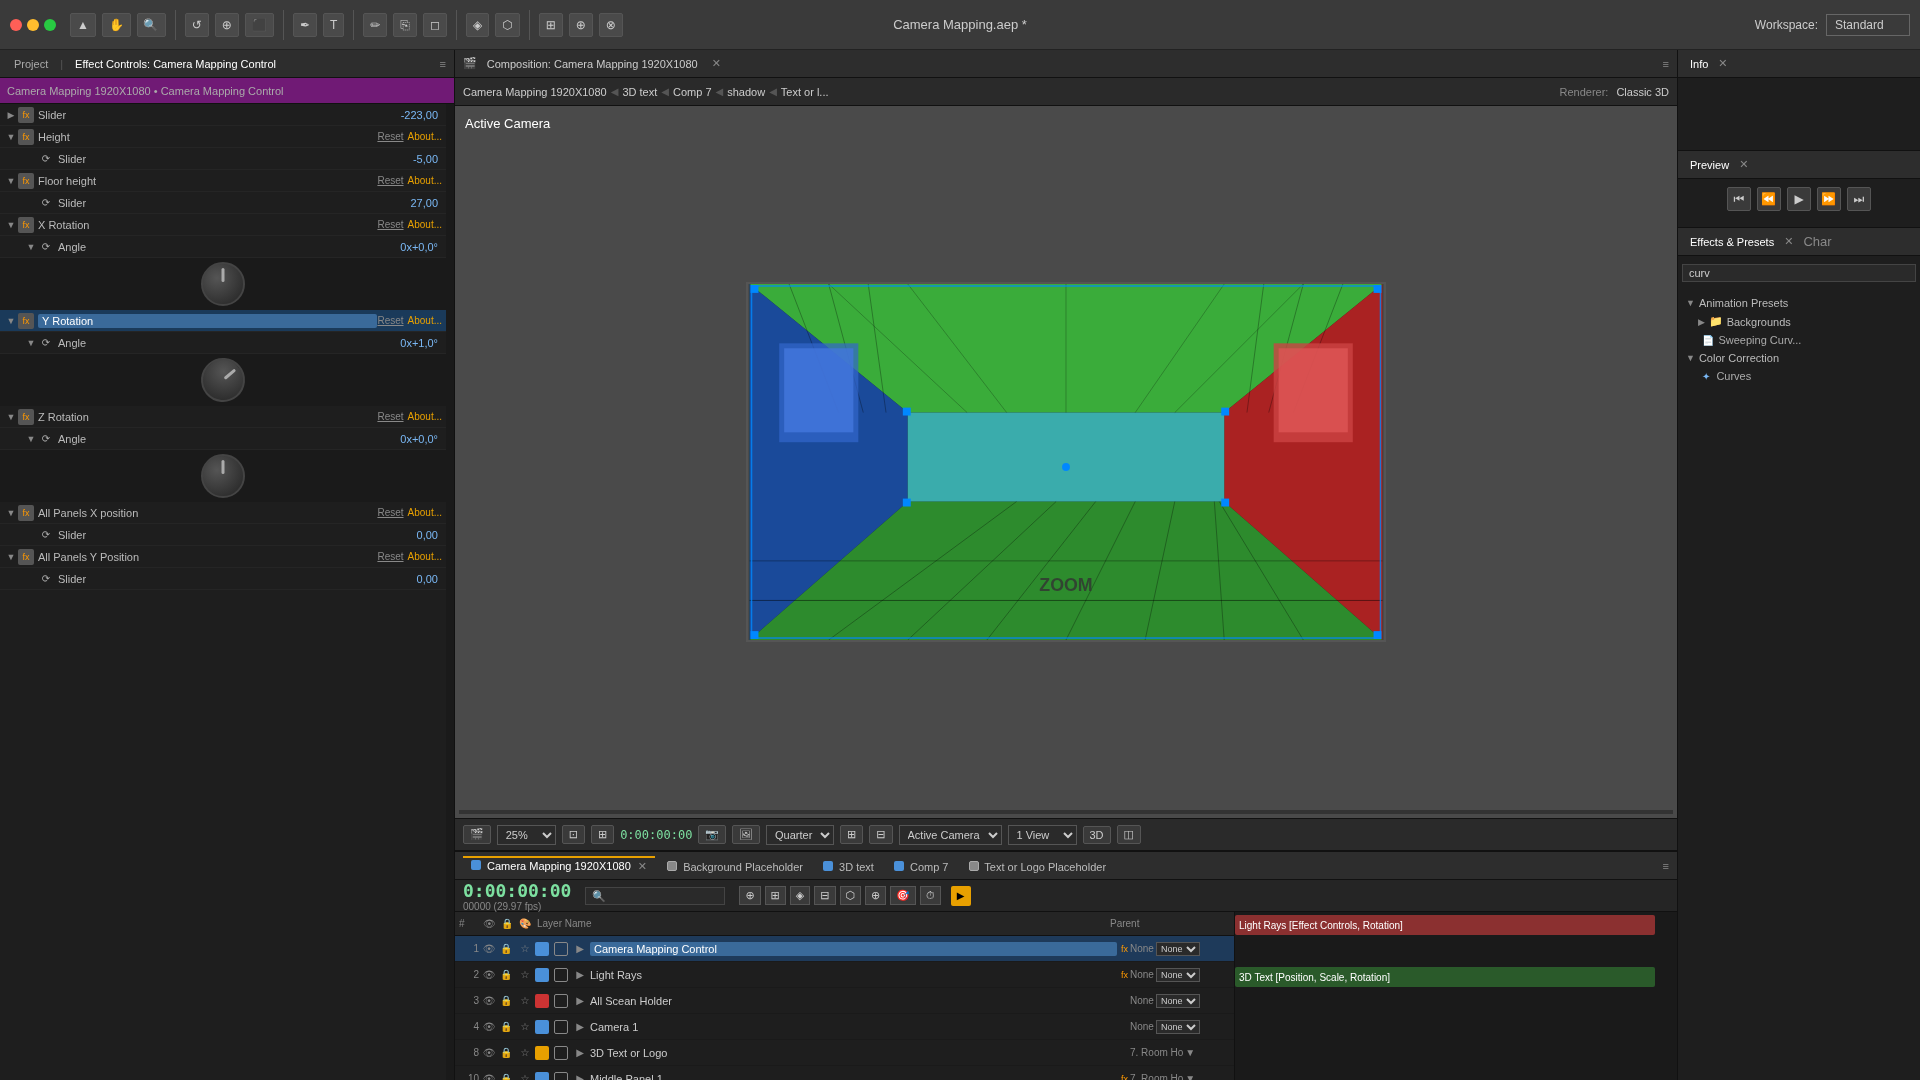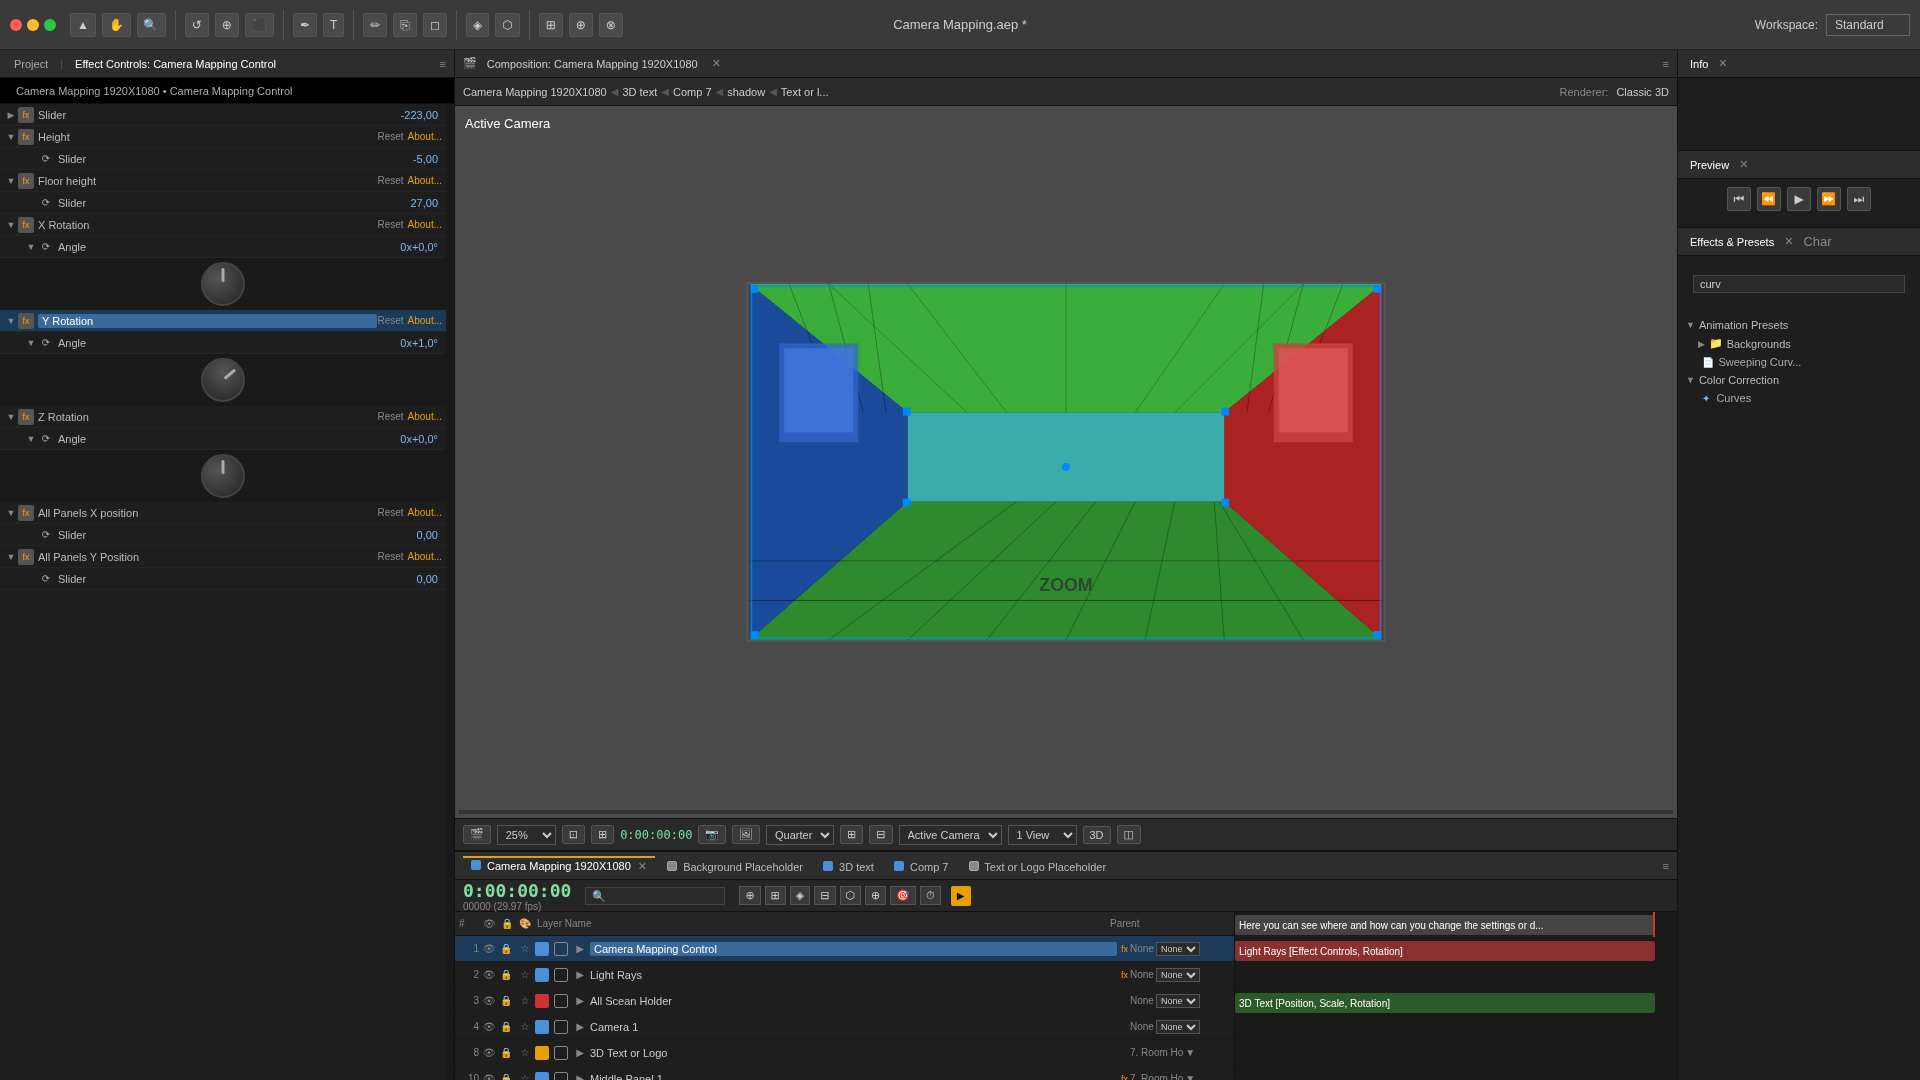--- a/index.html
+++ b/index.html
@@ -73,22 +73,22 @@
       height: 28px;
     }
     .panel-tab {
       font-size: 11px;
       color: #aaa;
       padding: 2px 6px;
       cursor: pointer;
     }
     .panel-tab.active { color: #fff; }
     .panel-subheader {
-      background: #000000;
-      padding: 4px 16px;
+      background: #701a75;
+      padding: 4px 7px;
       font-size: 11px;
       color: #aaa;
       border-bottom: 1px solid #111;
       height: 26px;
       display: flex;
       align-items: center;
     }
     .effect-controls-content {
       flex: 1;
       overflow-y: auto;
@@ -148,20 +148,21 @@
       color: #7ab8f5;
       font-size: 11px;
       margin-right: 4px;
       cursor: pointer;
     }
     .prop-reset {
       color: #888;
       font-size: 10px;
       cursor: pointer;
       margin-right: 4px;
+      text-decoration: underline;
     }
     .prop-about {
       color: #e8a000;
       font-size: 10px;
       cursor: pointer;
     }
     .knob-container {
       display: flex;
       justify-content: center;
       padding: 4px 0;
@@ -979,24 +980,20 @@
         <span>▼</span>
       </div>
     </div>
             </div>
 
         </div>
 
         <div class="tl-tracks">
           <div id="track-rows">
               <div class="track-row">
-                <div class="track-bar" style="left: 0%; width: 95%; background: rgb(68, 68, 68);">Here you can see where and how can you change the settings or d...</div>
-                <div style="position: absolute; right: 5%; top: 0px; width: 2px; height: 100%; background: rgb(204, 51, 51);"></div>
-              </div>
-              <div class="track-row">
                 <div class="track-bar" style="left: 0%; width: 95%; background: rgb(139, 48, 48);">Light Rays [Effect Controls, Rotation]</div>
               </div>
               <div class="track-row"></div>
               <div class="track-row">
                 <div class="track-bar" style="left: 0%; width: 95%; background: rgb(42, 90, 42);">3D Text [Position, Scale, Rotation]</div>
               </div>
             </div>
           <div style="position:absolute;right:0;top:0;width:8px;height:100%;background:#1a1a1a;"></div>
         </div>
       </div>
@@ -1026,21 +1023,21 @@
         <button class="preview-btn">⏩</button>
         <button class="preview-btn">⏭</button>
       </div>
     </div>
 
     <div class="right-panel-header">
       <span class="rp-tab active">Effects &amp; Presets</span>
       <span style="color:#888;cursor:pointer;">✕</span>
       <span style="margin-left:4px;color:#888;font-size:13px;">Char</span>
     </div>
-    <div style="padding:15px;">
+    <div style="padding:4px;">
       <input class="effects-search" placeholder="curv" value="curv" style="">
     </div>
     <div class="effects-section">
 
       <div class="effect-category">
         <span class="expand">▼</span>
         <span>Animation Presets</span>
       </div>
 
       <div class="effect-category" style="padding-left:16px;">

